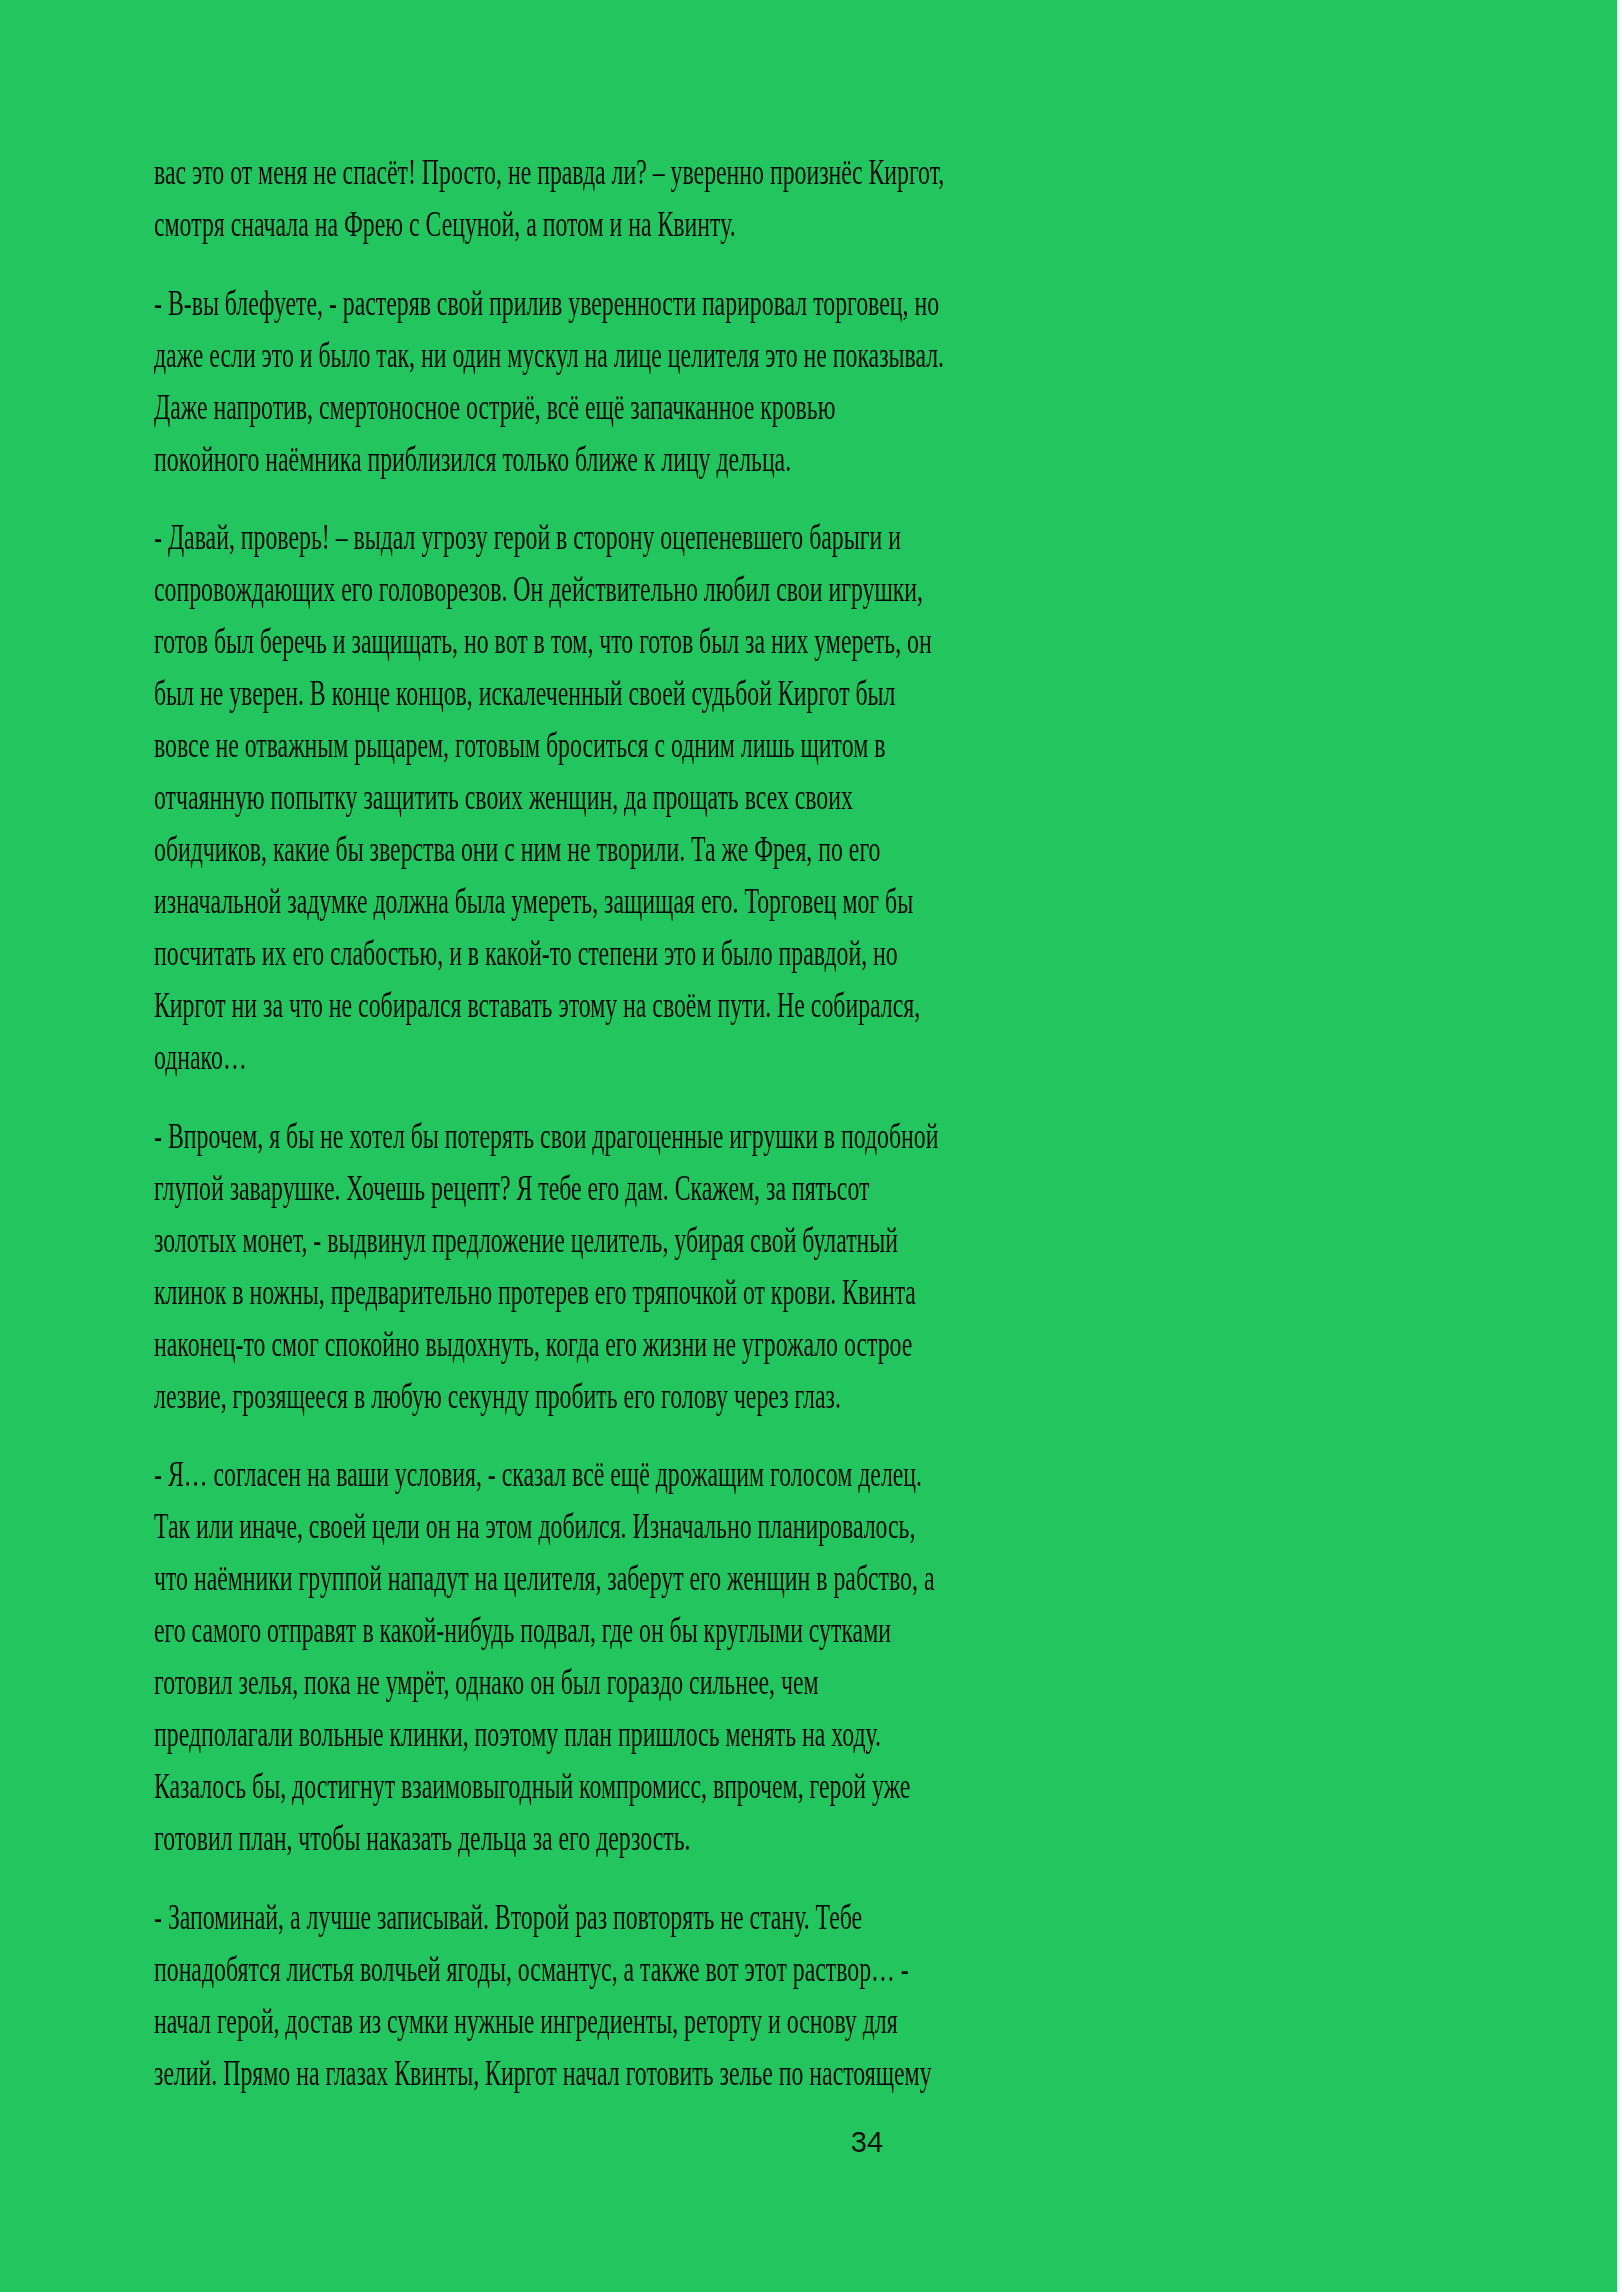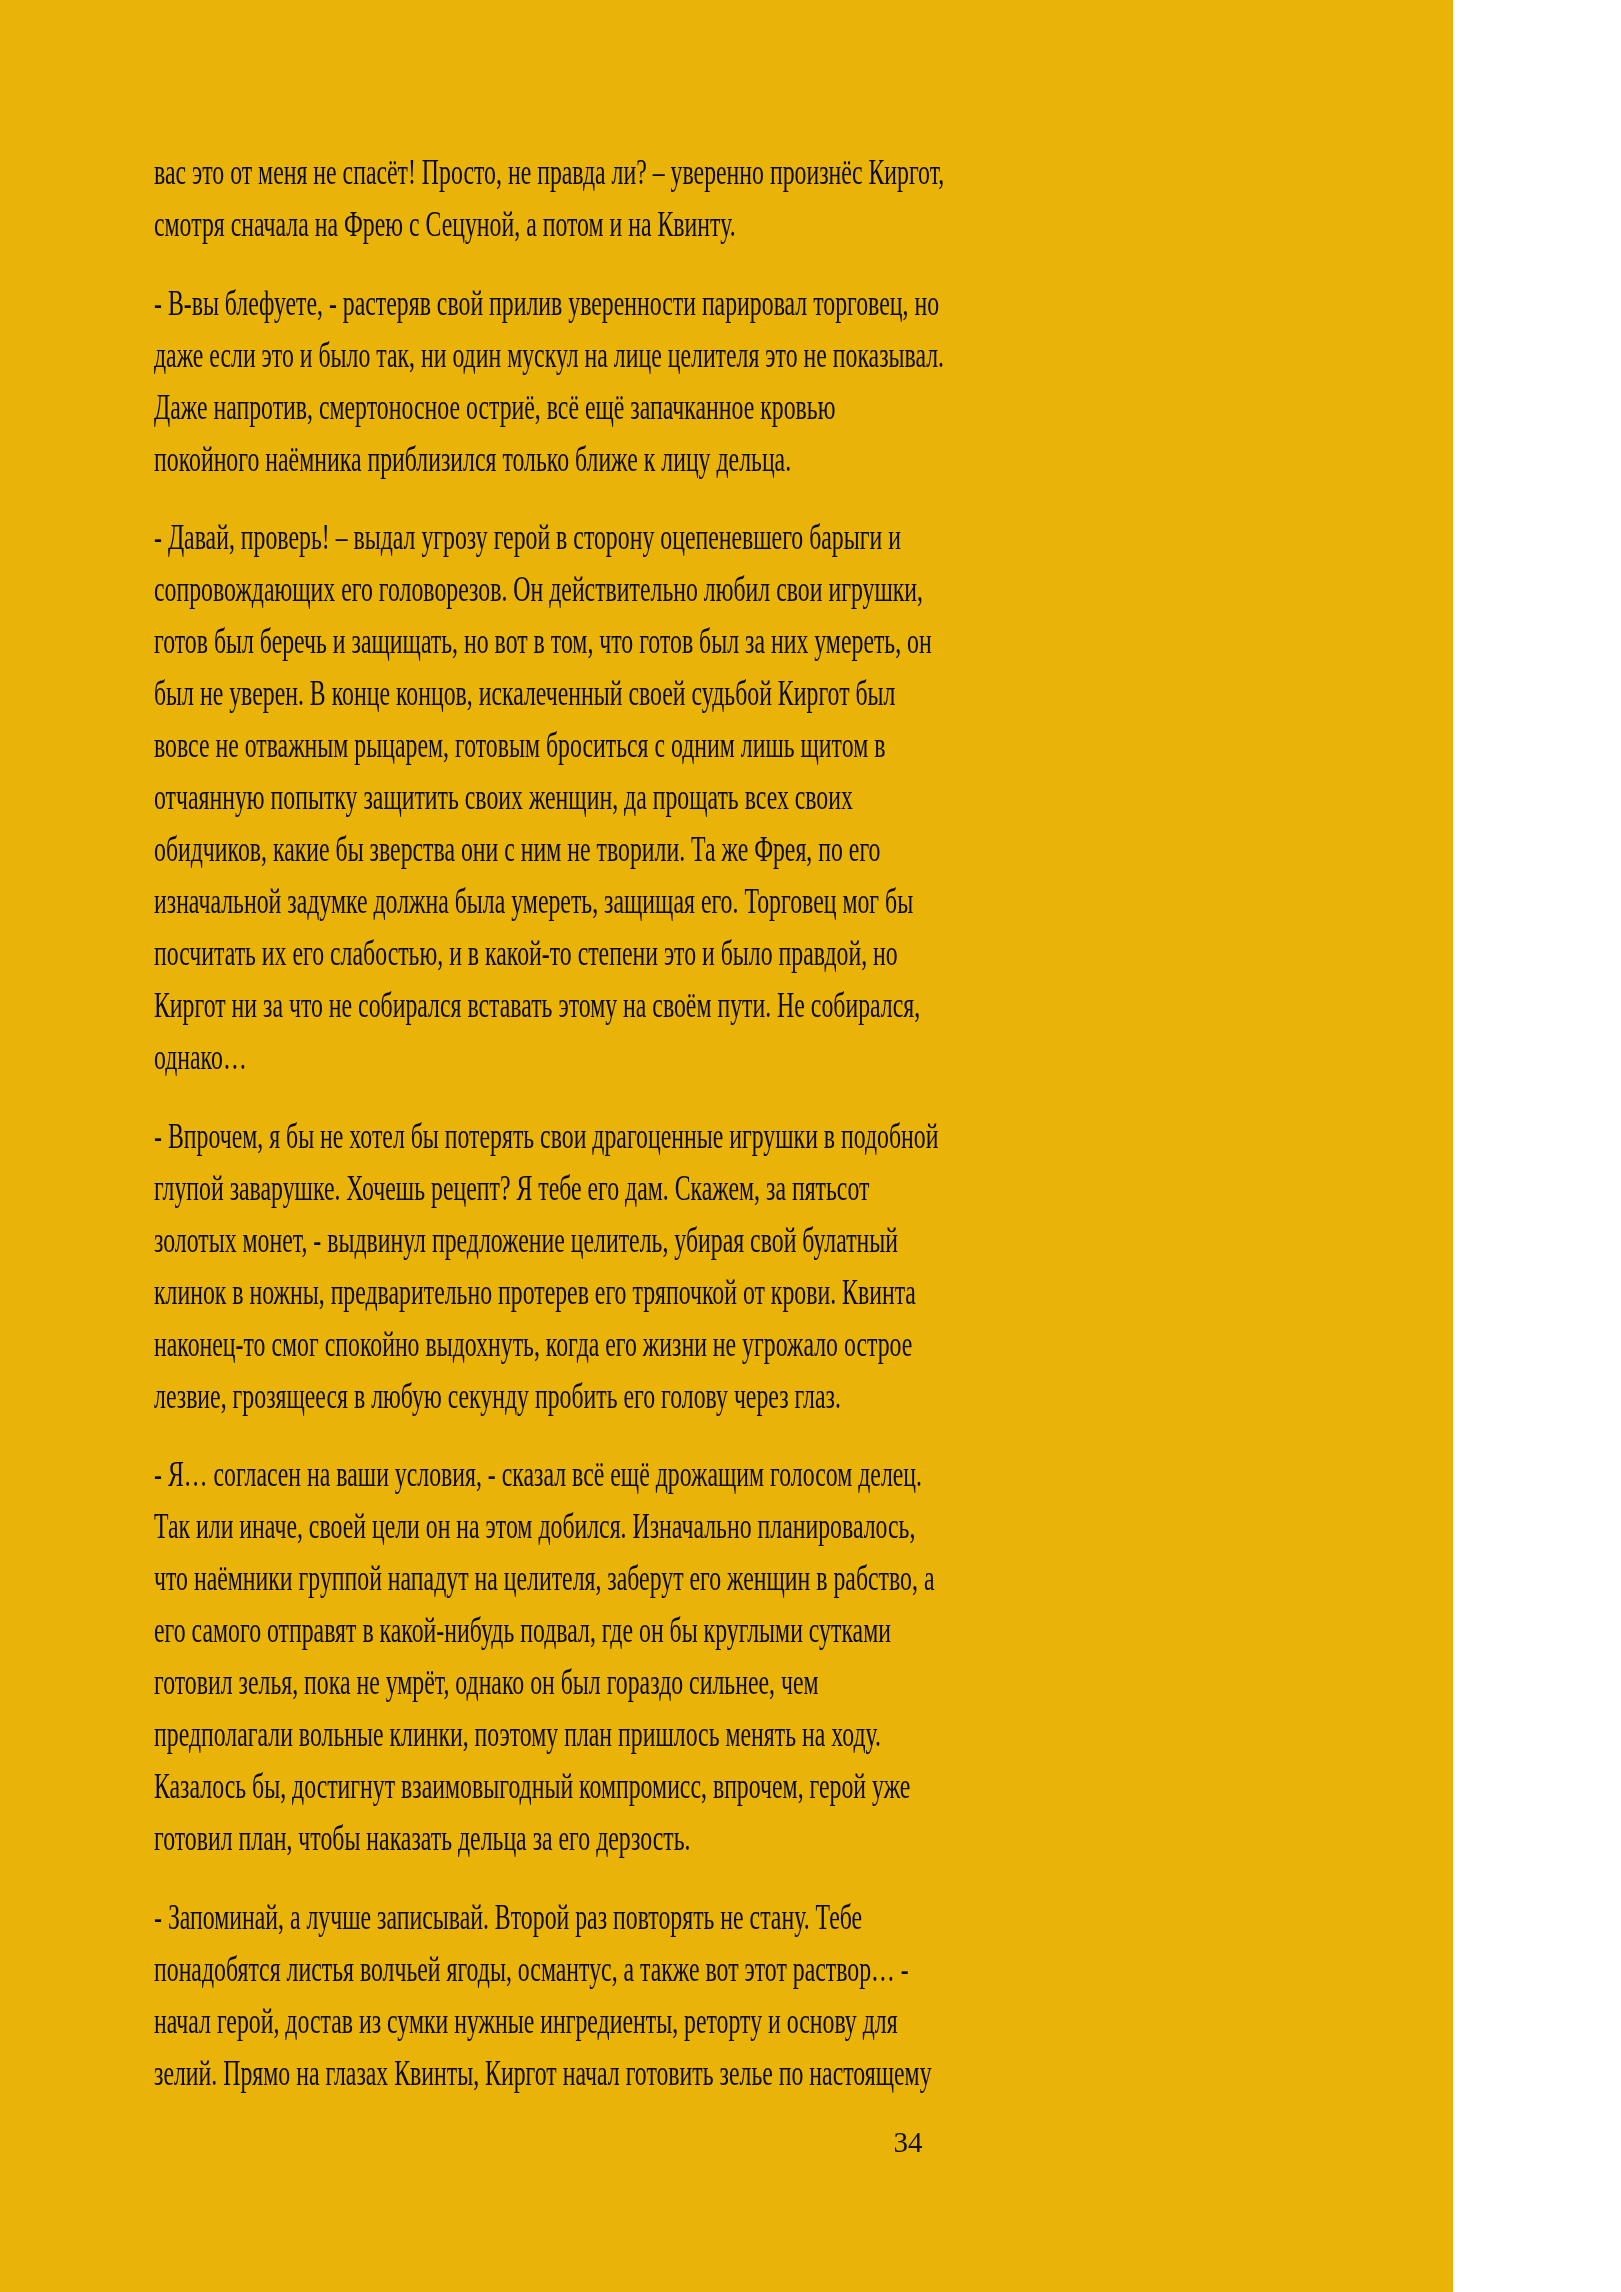--- a/index.html
+++ b/index.html
@@ -2,23 +2,23 @@
 <html><head>
 <meta charset="utf-8">
 <style>
   html, body {
     margin: 0;
     padding: 0;
     background: #ffffff;
   }
   .page {
     position: relative;
-    width: 1453px;
+    width: 1617px;
     height: 2293px;
-    background: #eab308;
+    background: #22c55e;
     overflow: hidden;
     font-family: "Liberation Serif", serif;
     color: #0a0a0a;
   }
   .text-block {
     position: absolute;
     left: 154px;
     top: 147px;
     width: 1274px;
     transform: scaleX(0.68);
@@ -28,24 +28,24 @@
     margin: 0 0 26.5px 0;
   }
   .line {
     white-space: pre;
     font-size: 35px;
     line-height: 52px;
     height: 52px;
   }
   .page-number {
     position: absolute;
-    left: 908px;
+    left: 867px;
     top: 2125px;
     transform: translateX(-50%);
-    font-family: Liberation Serif, serif;
+    font-family: Liberation Sans, sans-serif;
     font-size: 29px;
     line-height: 35px;
     color: #111111;
   }
 </style>
 </head>
 <body>
 
 <div class="page">
   <div class="text-block" id="text-block">

